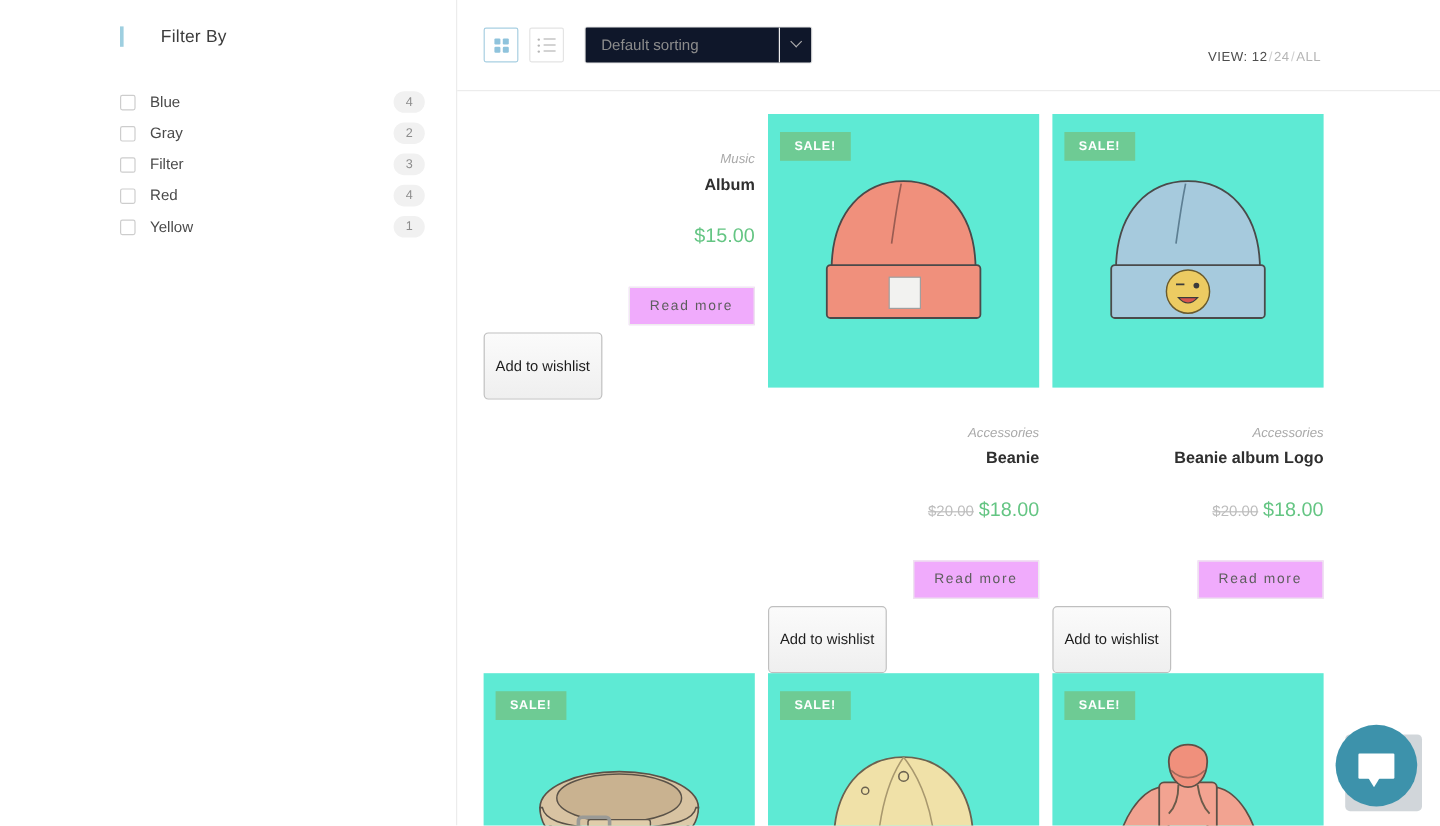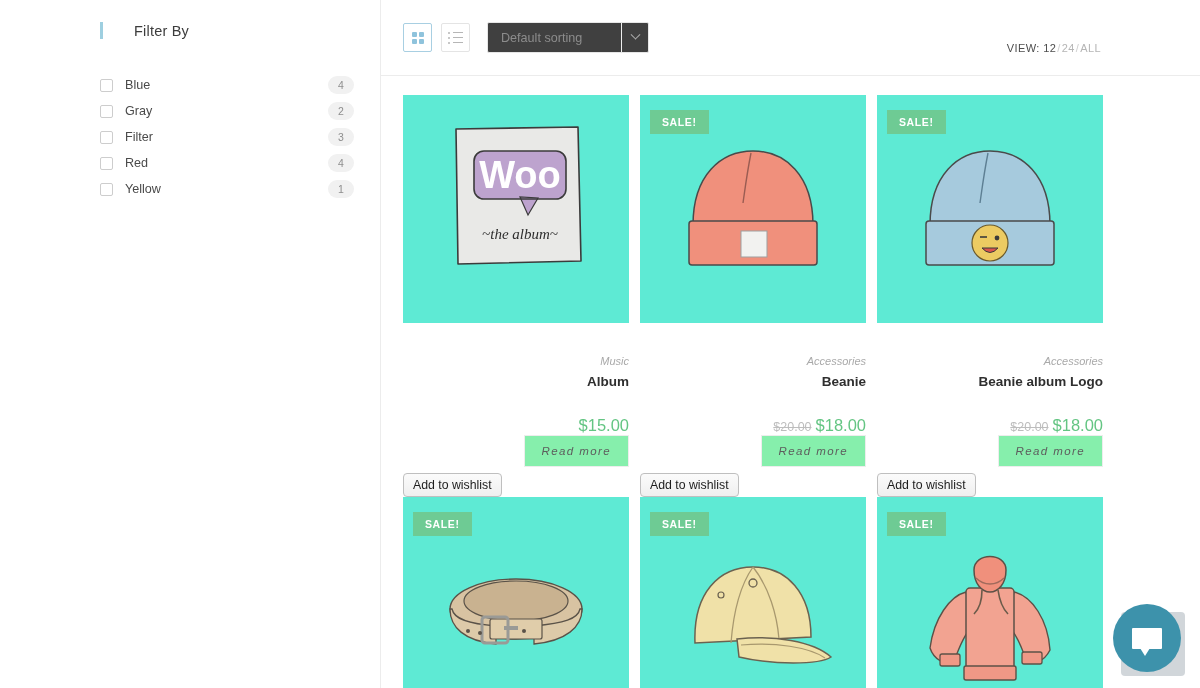--- a/index.html
+++ b/index.html
@@ -90,25 +90,25 @@
   .vt.active { border-color: #a8cfe2; }
   .grid-glyph { display: grid; grid-template-columns: 5px 5px; grid-template-rows: 5px 5px; gap: 2px; }
   .grid-glyph i { display: block; background: #8fc3dc; border-radius: 1px; }
   .list-glyph { display: flex; flex-direction: column; gap: 3px; }
   .list-glyph .lr { display: flex; align-items: center; gap: 3px; }
   .list-glyph .lr i { width: 2px; height: 2px; background: #b6b6b6; border-radius: 50%; display:block; }
   .list-glyph .lr u { width: 10px; height: 1.6px; background: #b6b6b6; display:block; text-decoration: none; }
 
   .sort-select {
     margin-left: 17px;
-    width: 162px; height: 31px;
+    width: 190px; height: 31px;
     border: 1px solid #e6e6e6;
     border-radius: 2px;
     display: flex; align-items: center;
-    background: #404040;
+    background: #0f172a;
   }
   .sort-label {
     flex: 1 1 auto;
     padding-left: 13px;
     font-size: 12.6px;
     color: #8c8c8c;
   }
   .sort-arrow {
     width: 27px; height: 100%;
     border-left: 1px solid #eee;
@@ -178,39 +178,38 @@
     margin-bottom: 27px;
   }
   .price { font-size: 16.5px; color: #64c583; display: block; }
   .price .old {
     color: #bdbdbd;
     text-decoration: line-through;
     font-size: 12.5px;
     margin-right: 4px;
   }
   .readmore {
-    margin-top: 0;
+    margin-top: 32px;
     display: inline-block;
     border: 1px solid #ededed;
-    background: #86efac;
+    background: #f0abfc;
     color: #5d5d5d;
     font-size: 11.5px;
     letter-spacing: 1.4px;
     padding: 9px 17px;
-    font-style: italic;
   }
   .wishrow { margin-top: 6px; text-align: left; }
   .wishbtn {
     font-family: "Liberation Sans", sans-serif;
     font-size: 12.3px;
     color: #1d1d1d;
     background: linear-gradient(#fbfbfb,#efefef);
     border: 1px solid #bfbfbf;
     border-radius: 4px;
-    padding: 4px 9px;
+    padding: 20px 9px;
   }
 
   
   .chat {
     position: absolute;
     right: 15px; bottom: 12px;
     width: 76px; height: 76px;
     z-index: 20;
   }
   .chat-shadow {
@@ -332,30 +331,20 @@
 
       <div class="view-count">
         <span class="vlabel">VIEW:</span>
         <span class="vopt sel">12</span><span class="sep">/</span><span class="vopt">24</span><span class="sep">/</span><span class="vopt">ALL</span>
       </div>
     </div>
 
     <div class="grid">
 
       <div class="card">
-        <div class="thumb">
-          <svg width="200" height="196" viewBox="0 0 200 196">
-            <path d="M40 18 L162 16 L165 150 L42 153 Z" fill="#e9e9e7" stroke="#3b3b3b" stroke-width="1.6" stroke-linejoin="round"></path>
-            <rect x="58" y="40" width="92" height="48" rx="10" fill="#bda3ce"></rect>
-            <path d="M104 86 L112 104 L122 87 Z" fill="#bda3ce" stroke="#3b3b3b" stroke-width="1.2"></path>
-            <rect x="58" y="40" width="92" height="48" rx="10" fill="none" stroke="#3b3b3b" stroke-width="1.6"></rect>
-            <text x="104" y="77" font-family="'Liberation Sans',sans-serif" font-size="38" font-weight="bold" fill="#ffffff" text-anchor="middle">Woo</text>
-            <text x="104" y="128" font-family="'Liberation Serif',serif" font-size="15" font-style="italic" fill="#2e2e2e" text-anchor="middle">~the  album~</text>
-          </svg>
-        </div>
         <div class="info">
           <span class="cat">Music</span>
           <span class="pname">Album</span>
           <span class="price">
             <span>$15.00</span>
           </span>
           <span class="readmore">Read more</span>
         </div>
         <div class="wishrow">
           <button class="wishbtn">Add to wishlist</button>

